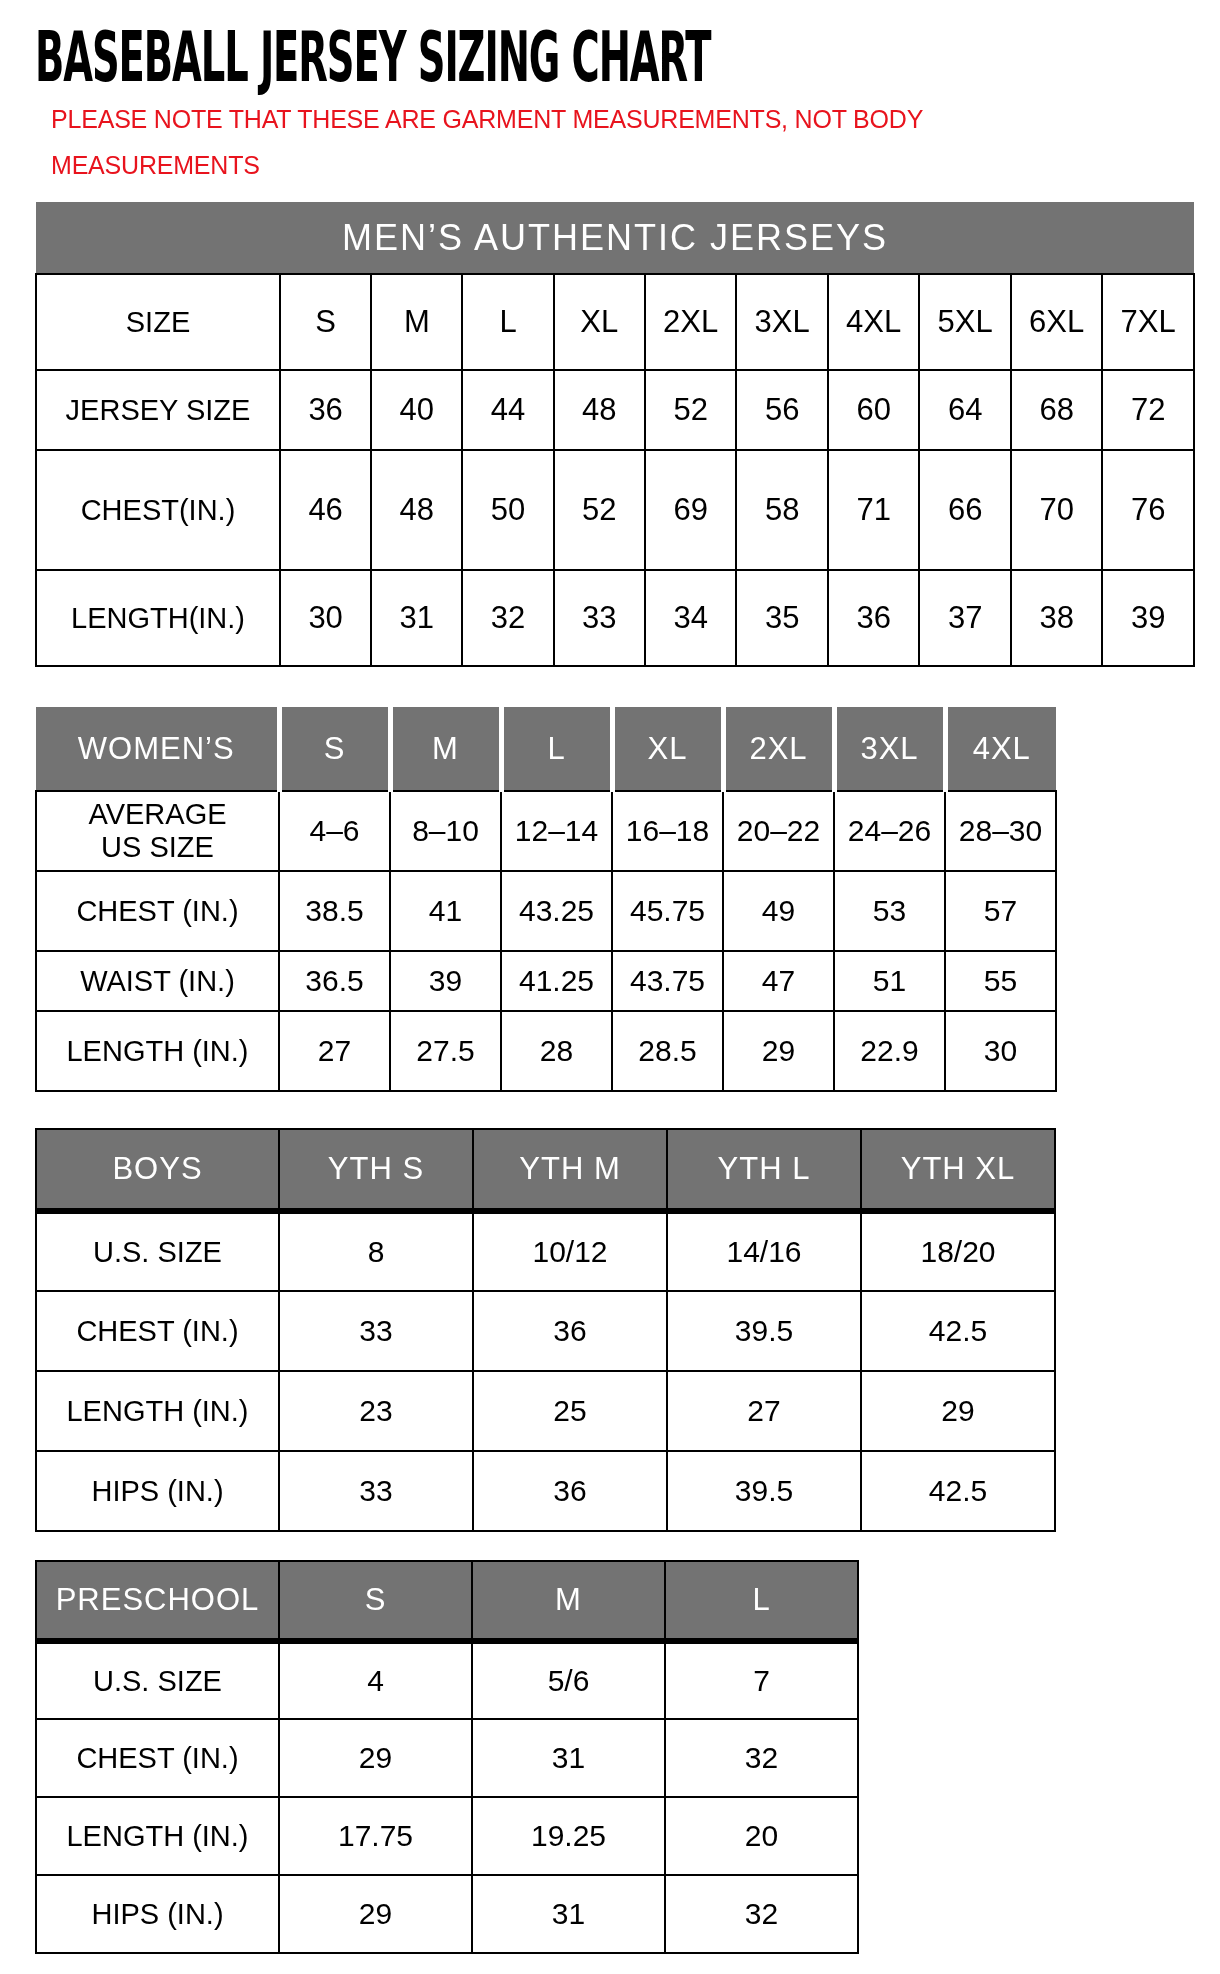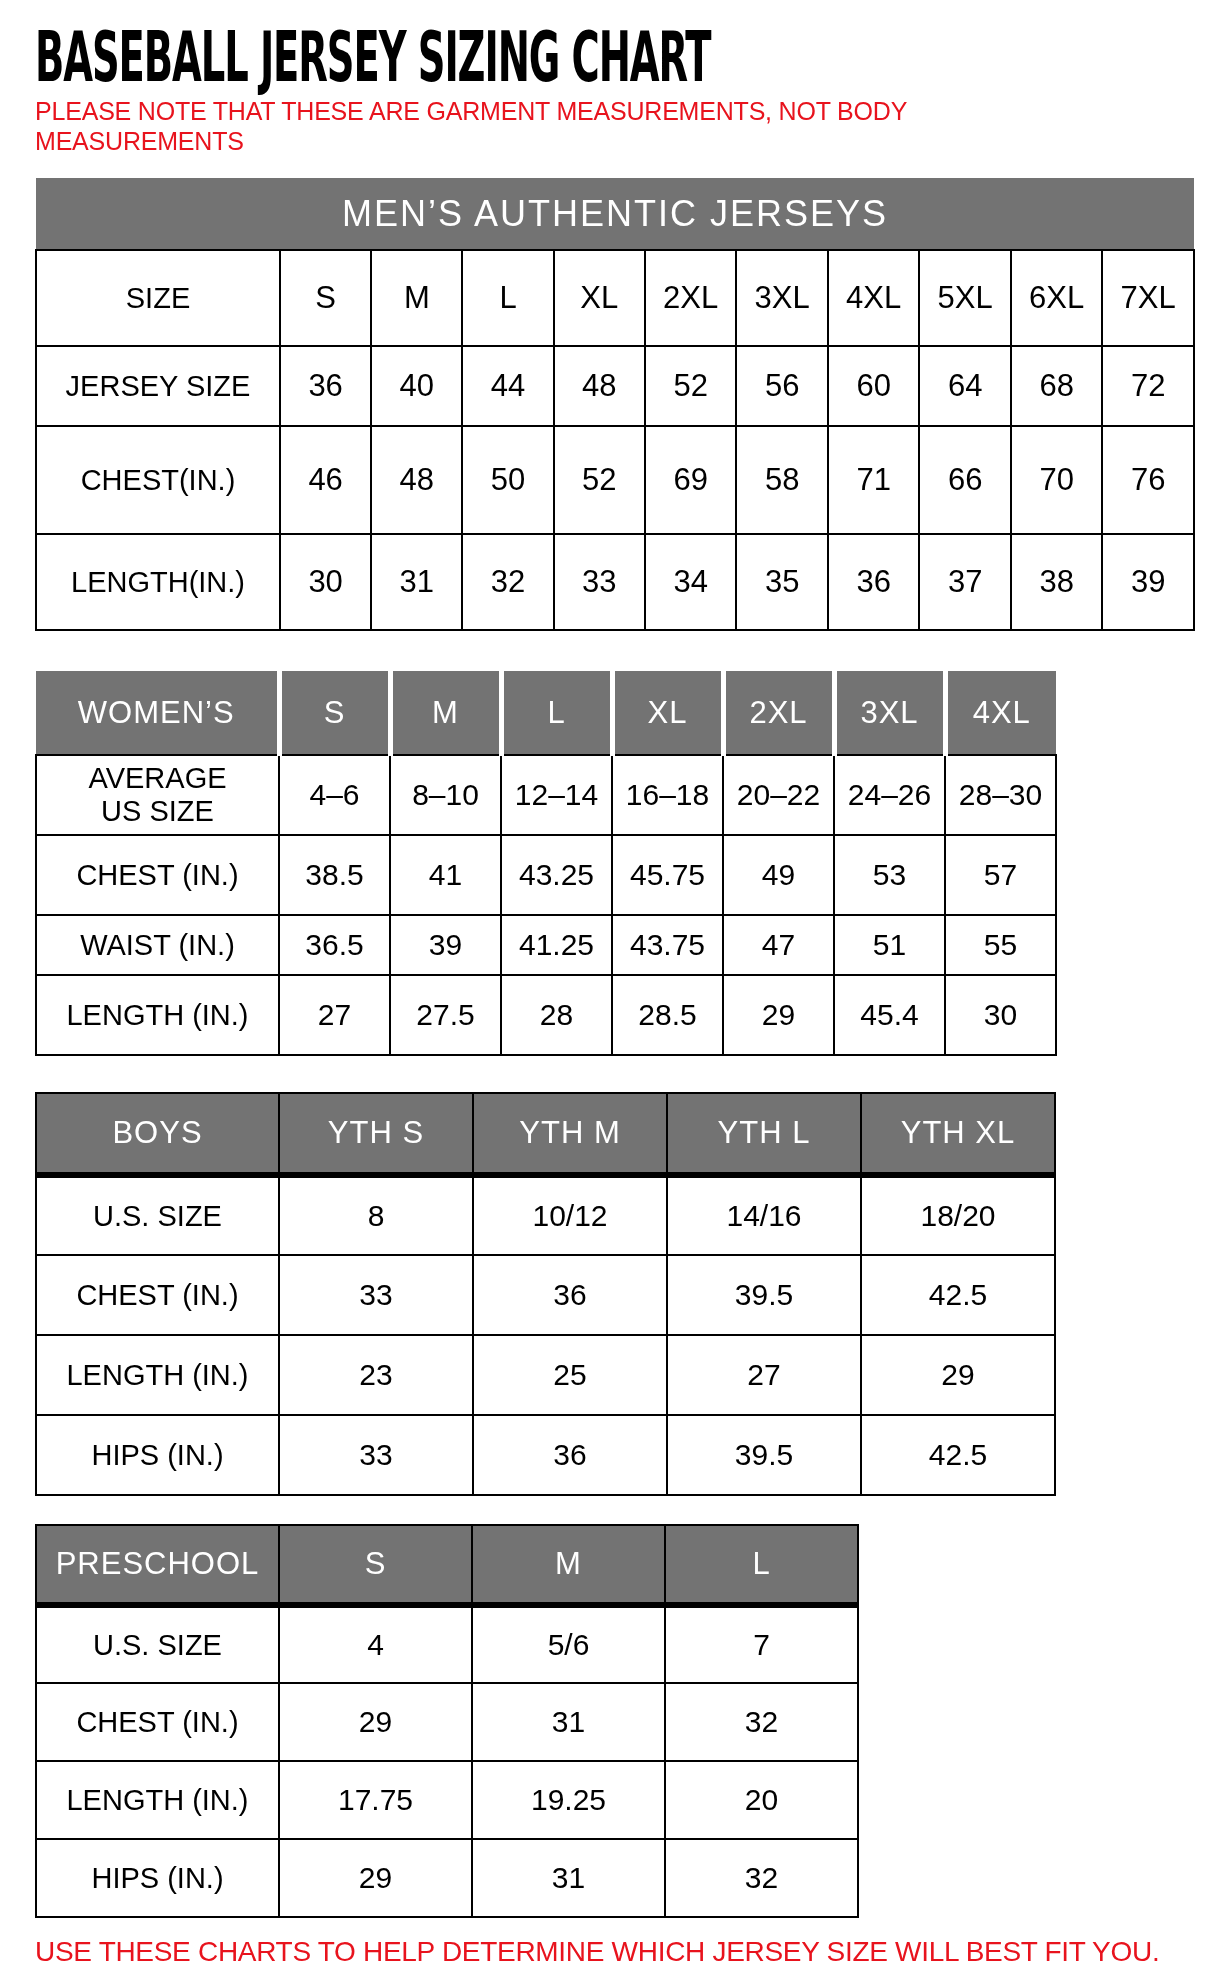--- a/index.html
+++ b/index.html
@@ -25,21 +25,21 @@
     white-space:nowrap;
     transform:scaleX(0.55);
     transform-origin:left center;
     margin:0 0 8px 0;
   }
   .note{
     color:var(--red);
     font-size:25px;
     line-height:30px;
     letter-spacing:-0.2px;
-    margin:0;
+    margin:16px;
   }
 
   .sizing-table{
     border-collapse:collapse;
     table-layout:fixed;
   }
   .sizing-table td{
     border:2px solid var(--border);
     text-align:center;
     vertical-align:middle;
@@ -143,21 +143,21 @@
             <td class="val">40</td>
             <td class="val">44</td>
             <td class="val">48</td>
             <td class="val">52</td>
             <td class="val">56</td>
             <td class="val">60</td>
             <td class="val">64</td>
             <td class="val">68</td>
             <td class="val">72</td>
           </tr>
-          <tr style="height: 108px;">
+          <tr style="height: 120px;">
             <td class="lbl">CHEST(IN.)</td>
             <td class="val">46</td>
             <td class="val">48</td>
             <td class="val">50</td>
             <td class="val">52</td>
             <td class="val">69</td>
             <td class="val">58</td>
             <td class="val">71</td>
             <td class="val">66</td>
             <td class="val">70</td>
@@ -233,21 +233,21 @@
             <td class="val">51</td>
             <td class="val">55</td>
           </tr>
           <tr style="height: 80px;">
             <td class="lbl">LENGTH (IN.)</td>
             <td class="val">27</td>
             <td class="val">27.5</td>
             <td class="val">28</td>
             <td class="val">28.5</td>
             <td class="val">29</td>
-            <td class="val">45.4</td>
+            <td class="val">22.9</td>
             <td class="val">30</td>
           </tr>
         </tbody>
       </table>
       <table class="sizing-table" data-tid="boys" style="margin-top: 36px;">
         <colgroup>
           <col style="width: 243px;">
           <col style="width: 194px;">
           <col style="width: 194px;">
           <col style="width: 194px;">

